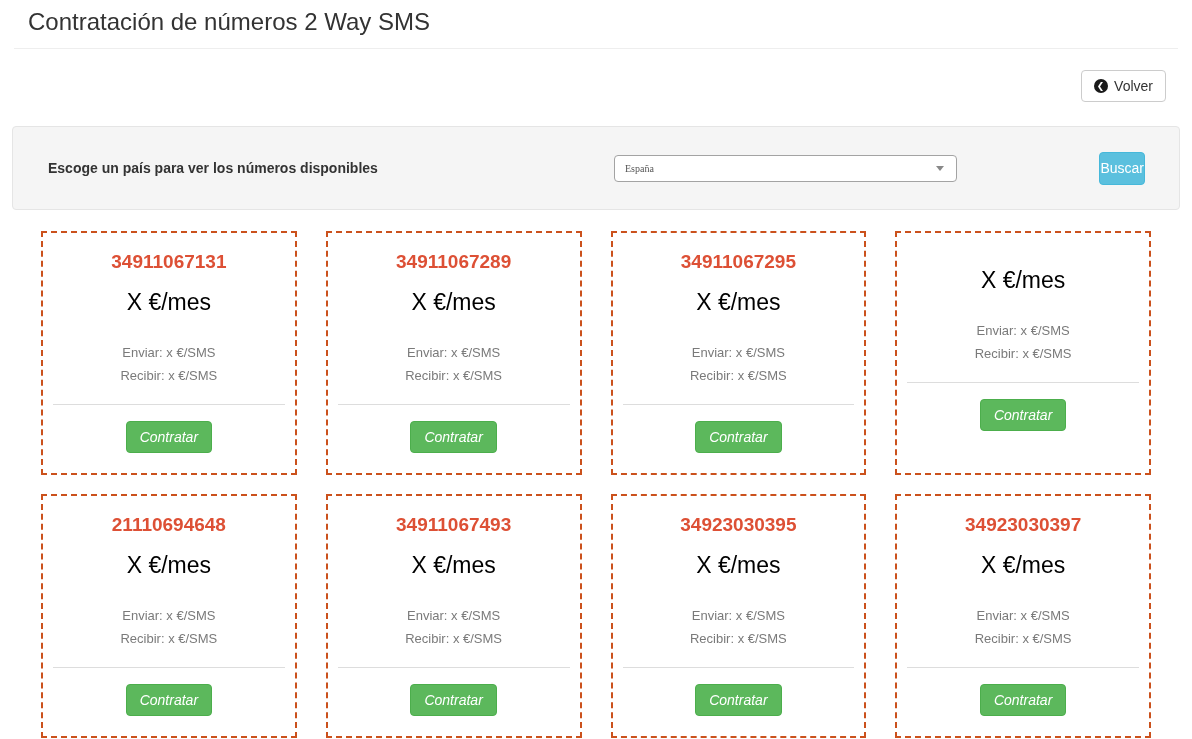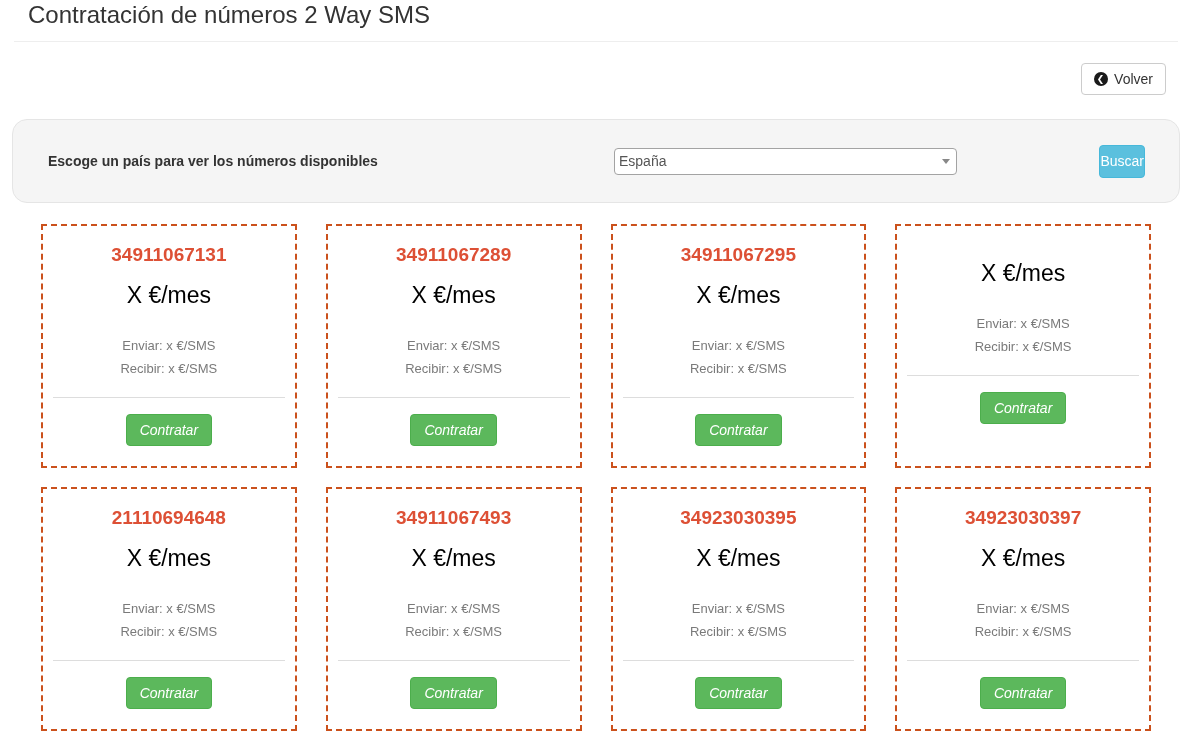--- a/index.html
+++ b/index.html
@@ -18,21 +18,21 @@
     width:1192px;
   }
   .page{padding:0 14px;}
 
   
   h1.page-title{
     font-size:24px;
     font-weight:400;
     color:#333;
     margin:0;
-    padding:1px 0 12px 14px;
+    padding:8px 0 12px 14px;
     border-bottom:1px solid #eee;
   }
 
   
   .toolbar{
     display:flex;
     justify-content:flex-end;
     margin-top:21px;
     padding-right:12px;
   }
@@ -63,46 +63,47 @@
     padding-right:1px;
   }
 
   
   .panel{
     margin-top:24px;
     margin-left:-2px;
     margin-right:-2px;
     background:#f5f5f5;
     border:1px solid #e5e5e5;
-    border-radius:15px;
+    border-radius:4px;
     height:84px;
     display:flex;
     align-items:center;
     padding:0 34px 0 35px;
   }
   .panel-label{
     font-size:14px;
     font-weight:700;
     color:#333;
     width:566px;
     flex:none;
   }
   .select{
     width:343px;
     height:27px;
     background:#fff;
     border:1px solid #a3a3a3;
     border-radius:4px;
     display:flex;
     align-items:center;
-    padding:0 4px;
-    font-size:14px;
+    padding:0 10px;
+    font-size:10px;
     color:#555;
     cursor:pointer;
     flex:none;
+    font-family:Liberation Serif, serif;
   }
   .select-value{flex:1;}
   .select-arrow{
     width:0;height:0;
     border-left:4px solid transparent;
     border-right:4px solid transparent;
     border-top:5px solid #888;
     margin-right:2px;
   }
   .btn-search{

